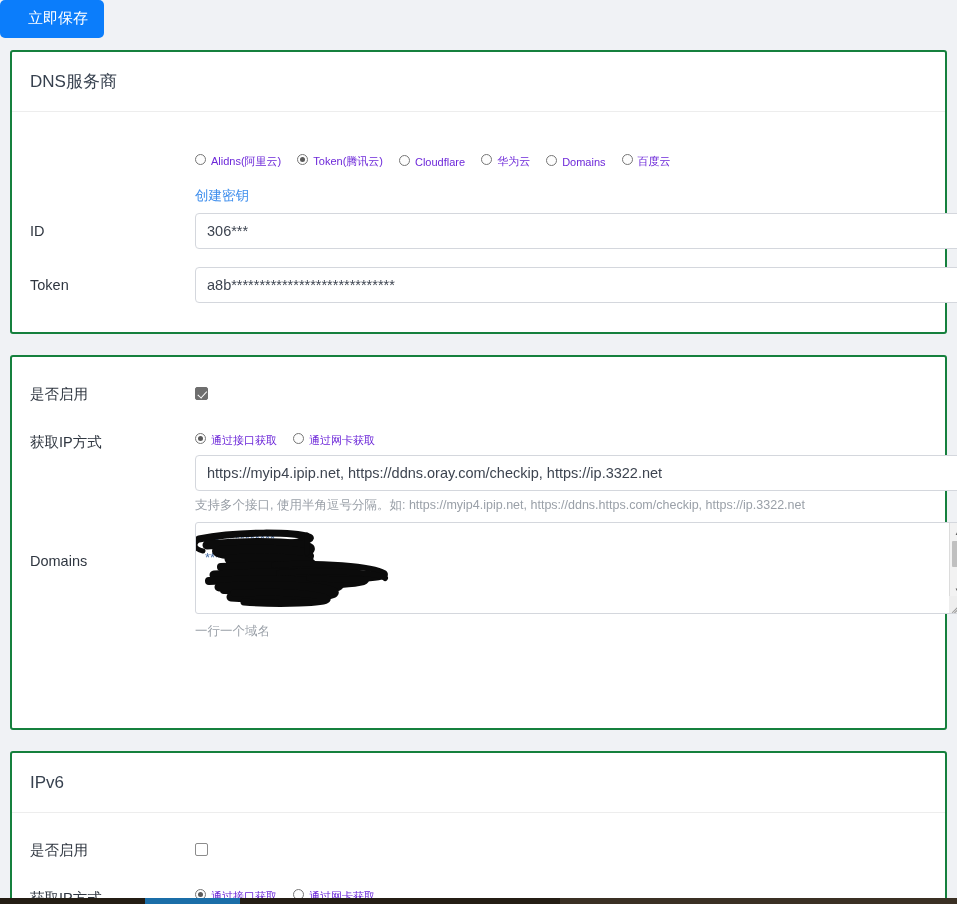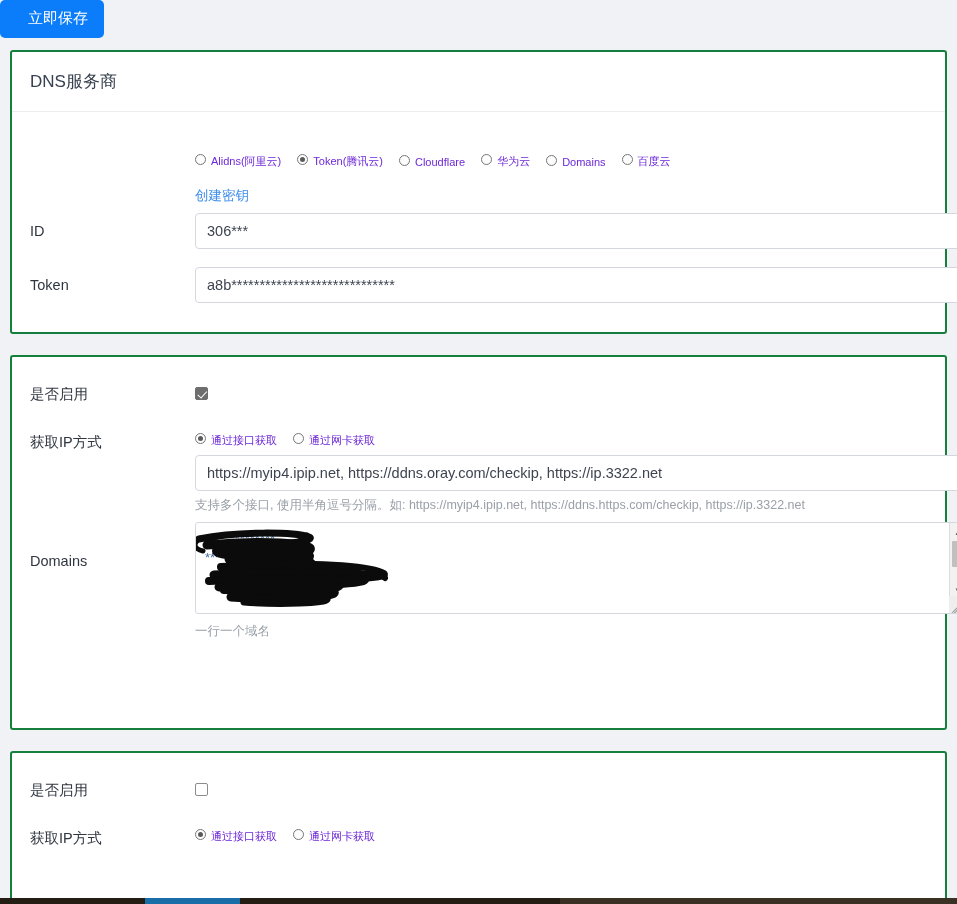--- a/index.html
+++ b/index.html
@@ -392,20 +392,21 @@
             </svg>
           </div>
         </div>
         <div class="form-control hint" style="top:266px;">一行一个域名</div>
       </div>
 
     </div>
   </div>
 
   <div class="card" style="top:751px; height:200px;">
+    <div class="card-header">IPv6</div>
     <div class="card-body" style="height:140px;">
 
       <div class="form-row">
         <div class="form-label" style="top:28px;">是否启用</div>
         <div class="form-control" style="top:29px;">
           <span class="cbx"></span>
         </div>
       </div>
 
       <div class="form-row">

